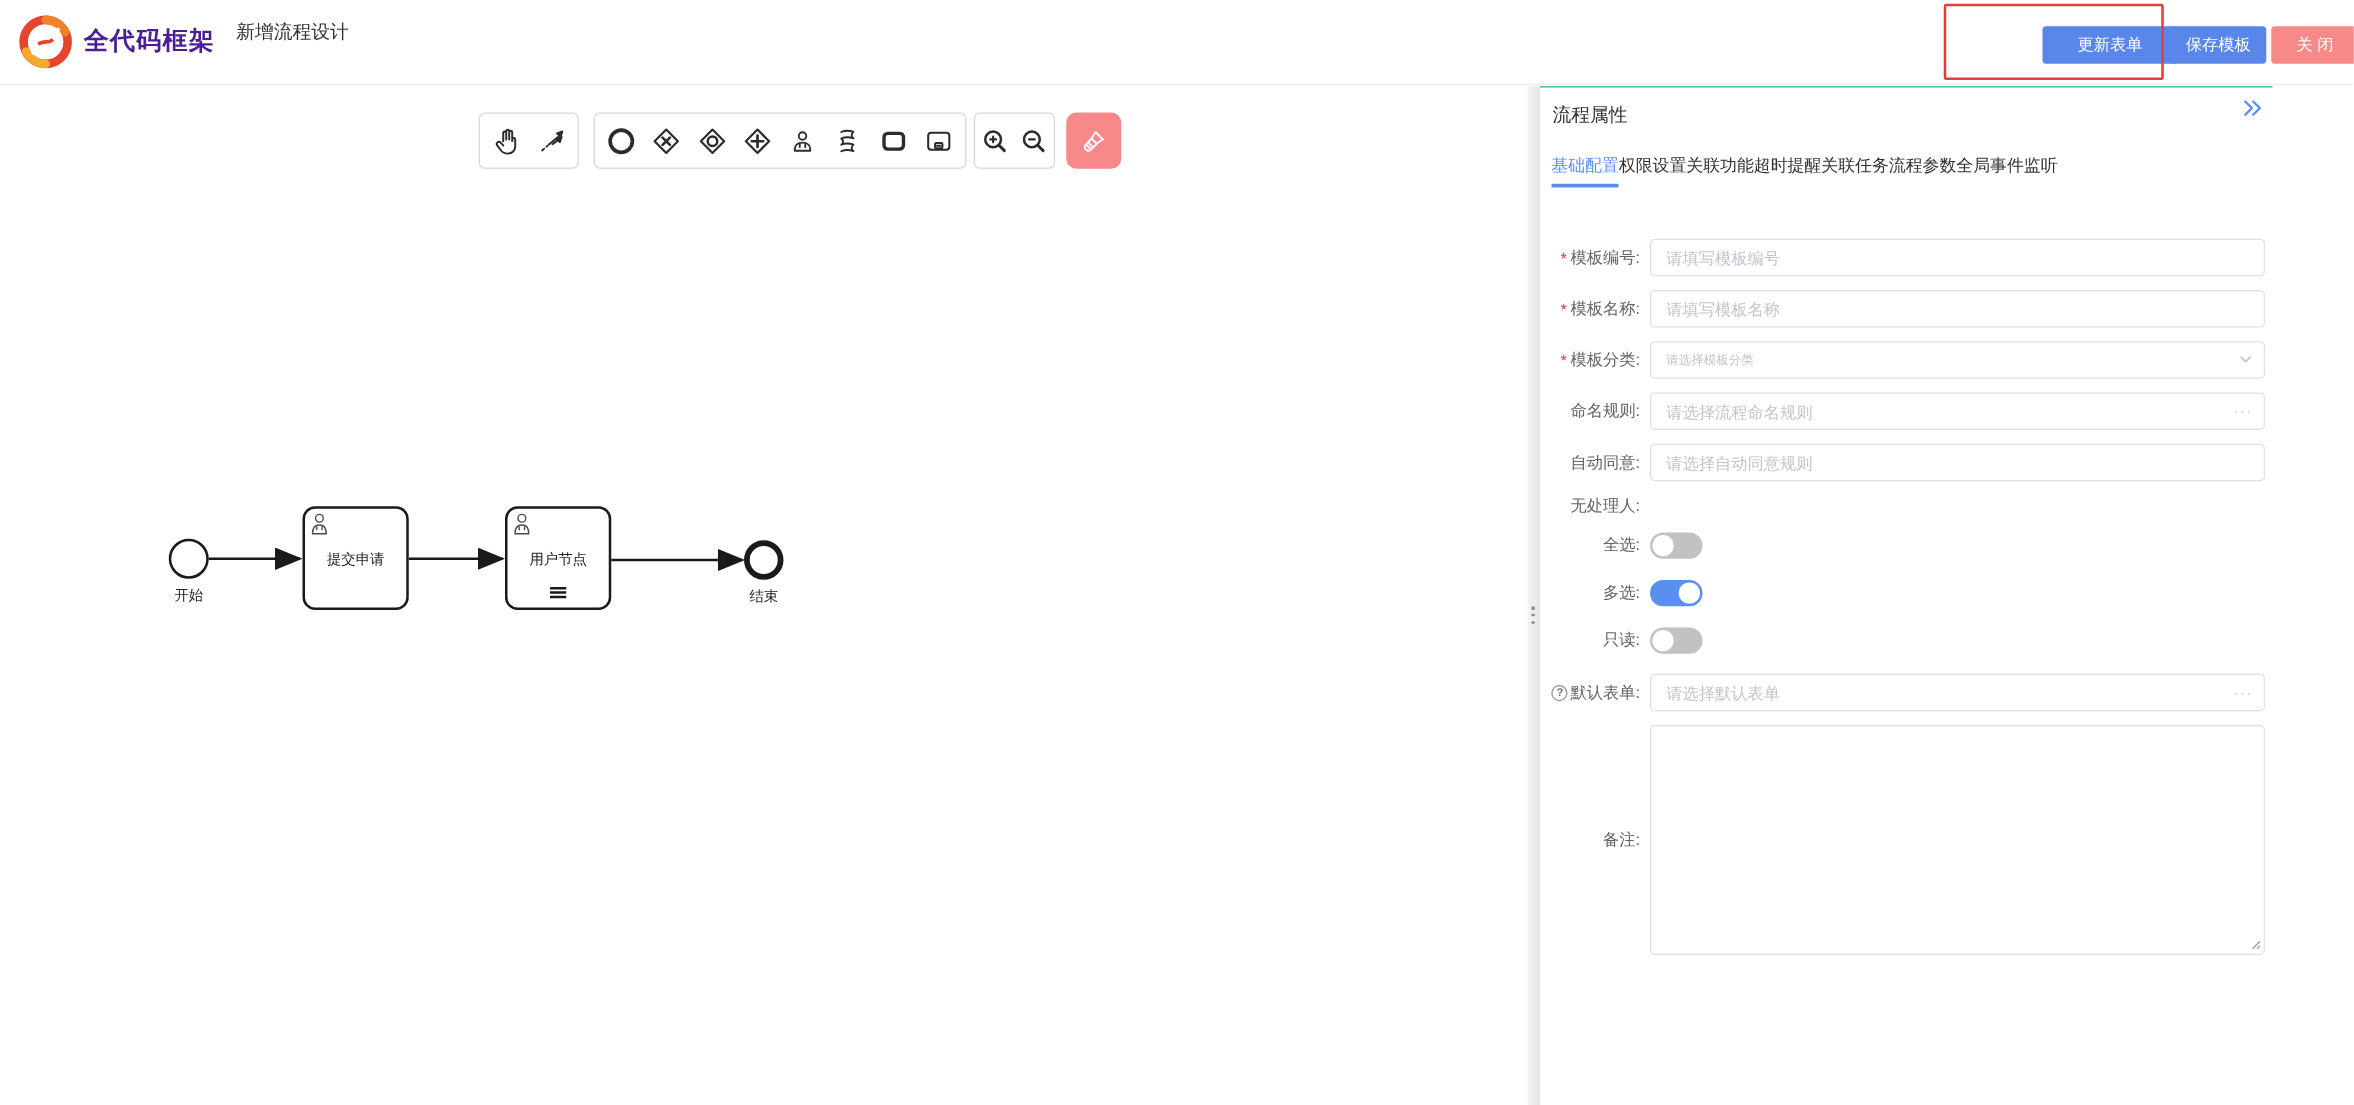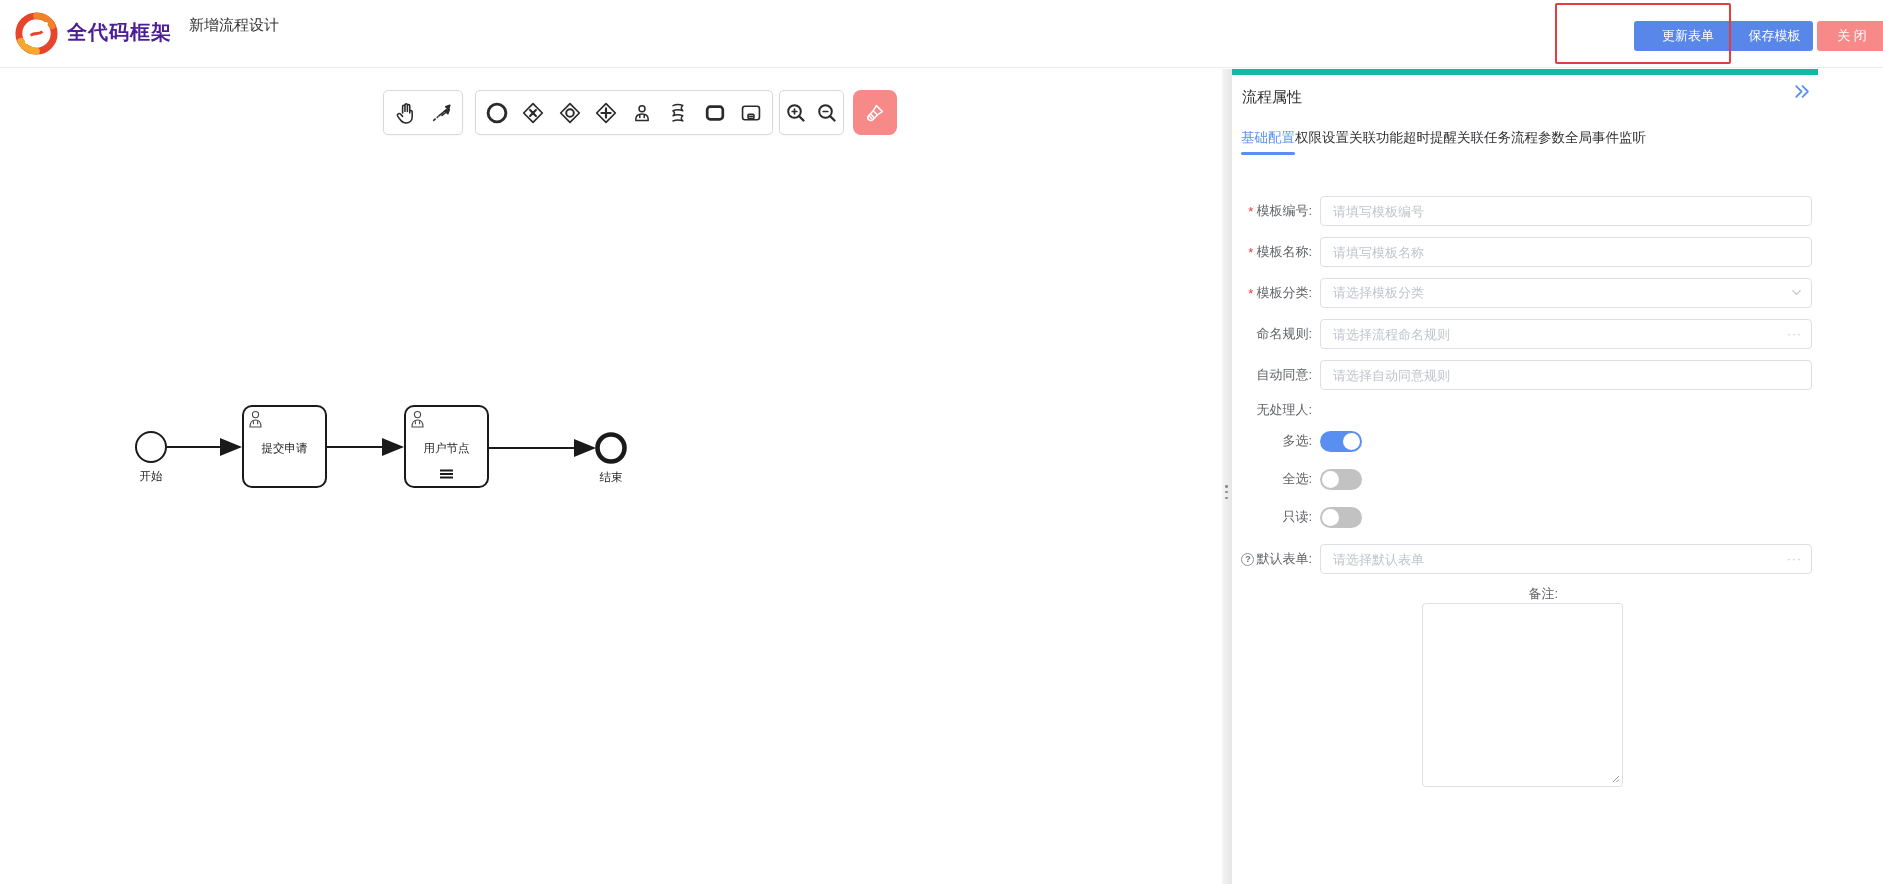--- a/index.html
+++ b/index.html
@@ -39,21 +39,21 @@
   .bpmn-stroke { stroke:#1a1a1a; fill:#fff; }
   .bpmn-label { font-size:11.5px; fill:#222; font-family:"Liberation Sans","DejaVu Sans",sans-serif; }
   
   .divider { position:absolute; left:1222px; top:69px; width:10px; height:815px;
              background:linear-gradient(to right,#f4f4f4,#e6e6e6); cursor:col-resize; }
   .divider-dots { position:absolute; left:3px; top:416px; width:3px; height:14px; display:flex;
                   flex-direction:column; justify-content:space-between; }
   .divider-dots i { width:2.5px; height:2.5px; border-radius:50%; background:#8d8d8d; }
   
   .panel { position:absolute; left:1232px; top:69px; width:586px; height:815px; background:#fff;
-           border-top:6px solid #14b8a6; }
+           border-top:1px solid #14b8a6; }
   .panel-title { position:absolute; left:10px; top:13px; font-size:15px; color:#303133; font-weight:500; }
   .collapse-btn { position:absolute; right:7px; top:8px; width:20px; height:20px; background:none; border:none;
                   padding:0; cursor:pointer; }
   .tabs { position:absolute; left:9px; top:54px; display:flex; }
   .tab { font-size:13.5px; color:#303133; cursor:pointer; padding-bottom:8px; position:relative; }
   .tab.on { color:#5a8ff2; }
   .tab.on::after { content:""; position:absolute; left:0; right:0; bottom:0; height:3px;
                    background:#5a8ff2; border-radius:2px; }
   
   .form { position:absolute; left:0; top:121px; right:6px; }
@@ -62,21 +62,21 @@
   .flabel { flex:none; width:88px; text-align:right; padding-right:8px; font-size:13px; color:#606266;
             white-space:nowrap; display:flex; align-items:center; justify-content:flex-end; gap:2px; }
   .req { color:#e03c3c; margin-right:1px; }
   .help-icon { width:13px; height:13px; border:1px solid #8f9399; border-radius:50%; color:#6b6f76;
                font-size:9px; line-height:11px; text-align:center; flex:none; font-weight:bold; }
   .ctrl { flex:1; position:relative; height:30px; }
   .ctrl input { width:100%; height:30px; border:1px solid #dcdfe6; border-radius:4px; padding:0 28px 0 12px;
                 font-size:13px; color:#303133; outline:none; font-family:inherit; background:#fff; }
   .ctrl input::placeholder { color:#c0c4cc; }
   .select-box { width:100%; height:30px; border:1px solid #dcdfe6; border-radius:4px; background:#fff;
-                display:flex; align-items:center; padding:0 28px 0 12px; font-size:13px; color:#303133; cursor:pointer; }
+                display:flex; align-items:center; padding:0 28px 0 12px; font-size:10px; color:#303133; cursor:pointer; }
   .select-box .ph { color:#c0c4cc; }
   .suffix { position:absolute; right:10px; top:0; height:30px; display:flex; align-items:center;
             color:#c0c4cc; font-size:12px; letter-spacing:1px; }
   .chev { position:absolute; right:9px; top:8px; }
   .switch { width:42px; height:21px; border-radius:11px; background:#c2c2c2; position:relative;
             border:none; padding:0; cursor:pointer; flex:none; }
   .switch .knob { position:absolute; top:2px; left:2px; width:17px; height:17px; border-radius:50%;
                   background:#fff; transition:left .15s; }
   .switch.on { background:#5a8ff2; }
   .switch.on .knob { left:23px; }
@@ -326,57 +326,57 @@
 
     <div class="frow">
       <div class="flabel">
           <span>无处理人:</span>
         </div>
     </div>
 
 
     <div class="frow frow-switch">
       <div class="flabel">
+          <span>全选:</span>
+        </div>
+      <button class="switch">
+          <span class="knob"></span>
+        </button>
+    </div>
+
+    <div class="frow frow-switch">
+      <div class="flabel">
           <span>多选:</span>
         </div>
       <button class="switch on">
           <span class="knob"></span>
         </button>
     </div>
 
     <div class="frow frow-switch">
       <div class="flabel">
-          <span>全选:</span>
+          <span>只读:</span>
         </div>
       <button class="switch">
           <span class="knob"></span>
         </button>
     </div>
 
-    <div class="frow frow-switch">
-      <div class="flabel">
-          <span>只读:</span>
-        </div>
-      <button class="switch">
-          <span class="knob"></span>
-        </button>
-    </div>
-
     <div class="frow">
       <div class="flabel">
         <span class="help-icon">?</span>
         <span>默认表单:</span>
       </div>
       <div class="ctrl">
         <input placeholder="请选择默认表单" style="">
         <span class="suffix">···</span>
       </div>
     </div>
 
-    <div class="frow" style="align-items:center;flex-direction:column;">
+    <div class="frow" style="align-items:center;">
       <div class="flabel">
           <span>备注:</span>
         </div>
       <div class="ta-wrap">
         <textarea style=""></textarea>
         <svg class="ta-resize" width="10" height="10" viewBox="0 0 10 10">
           <path d="M9 3L3 9 M9 6.5L6.5 9" stroke="#9a9a9a" stroke-width="1" fill="none"></path>
         </svg>
       </div>
     </div>

